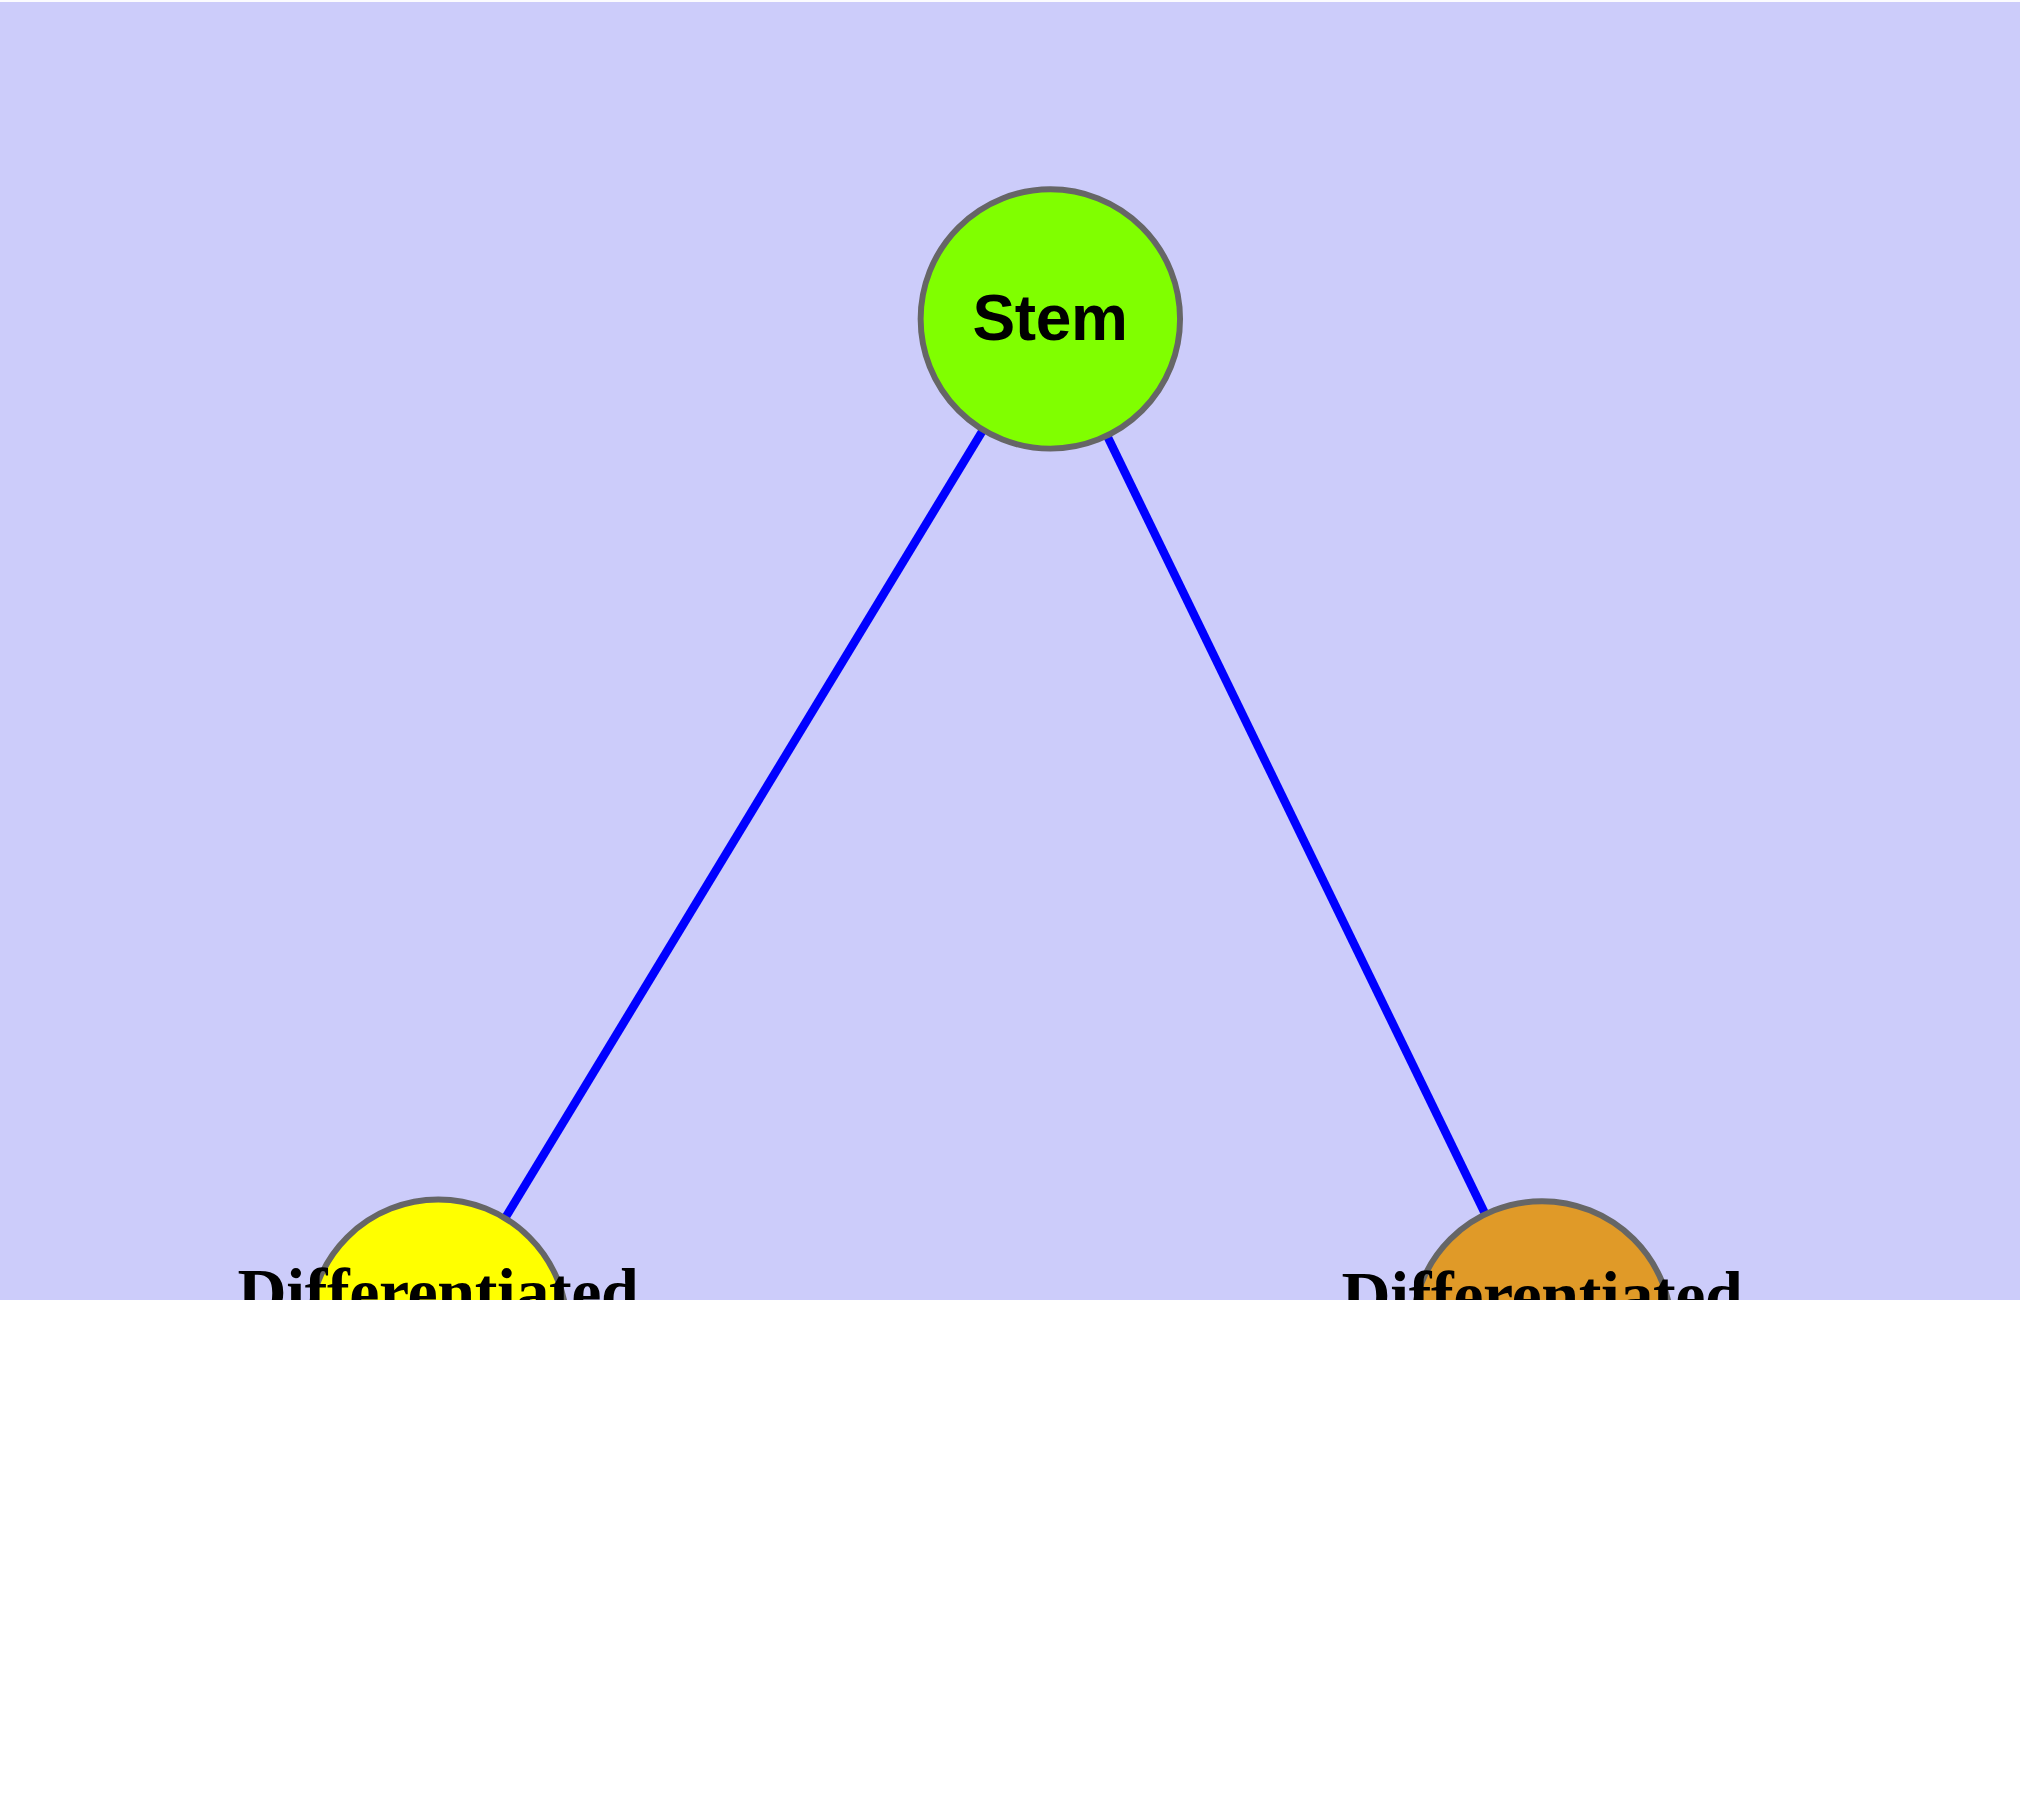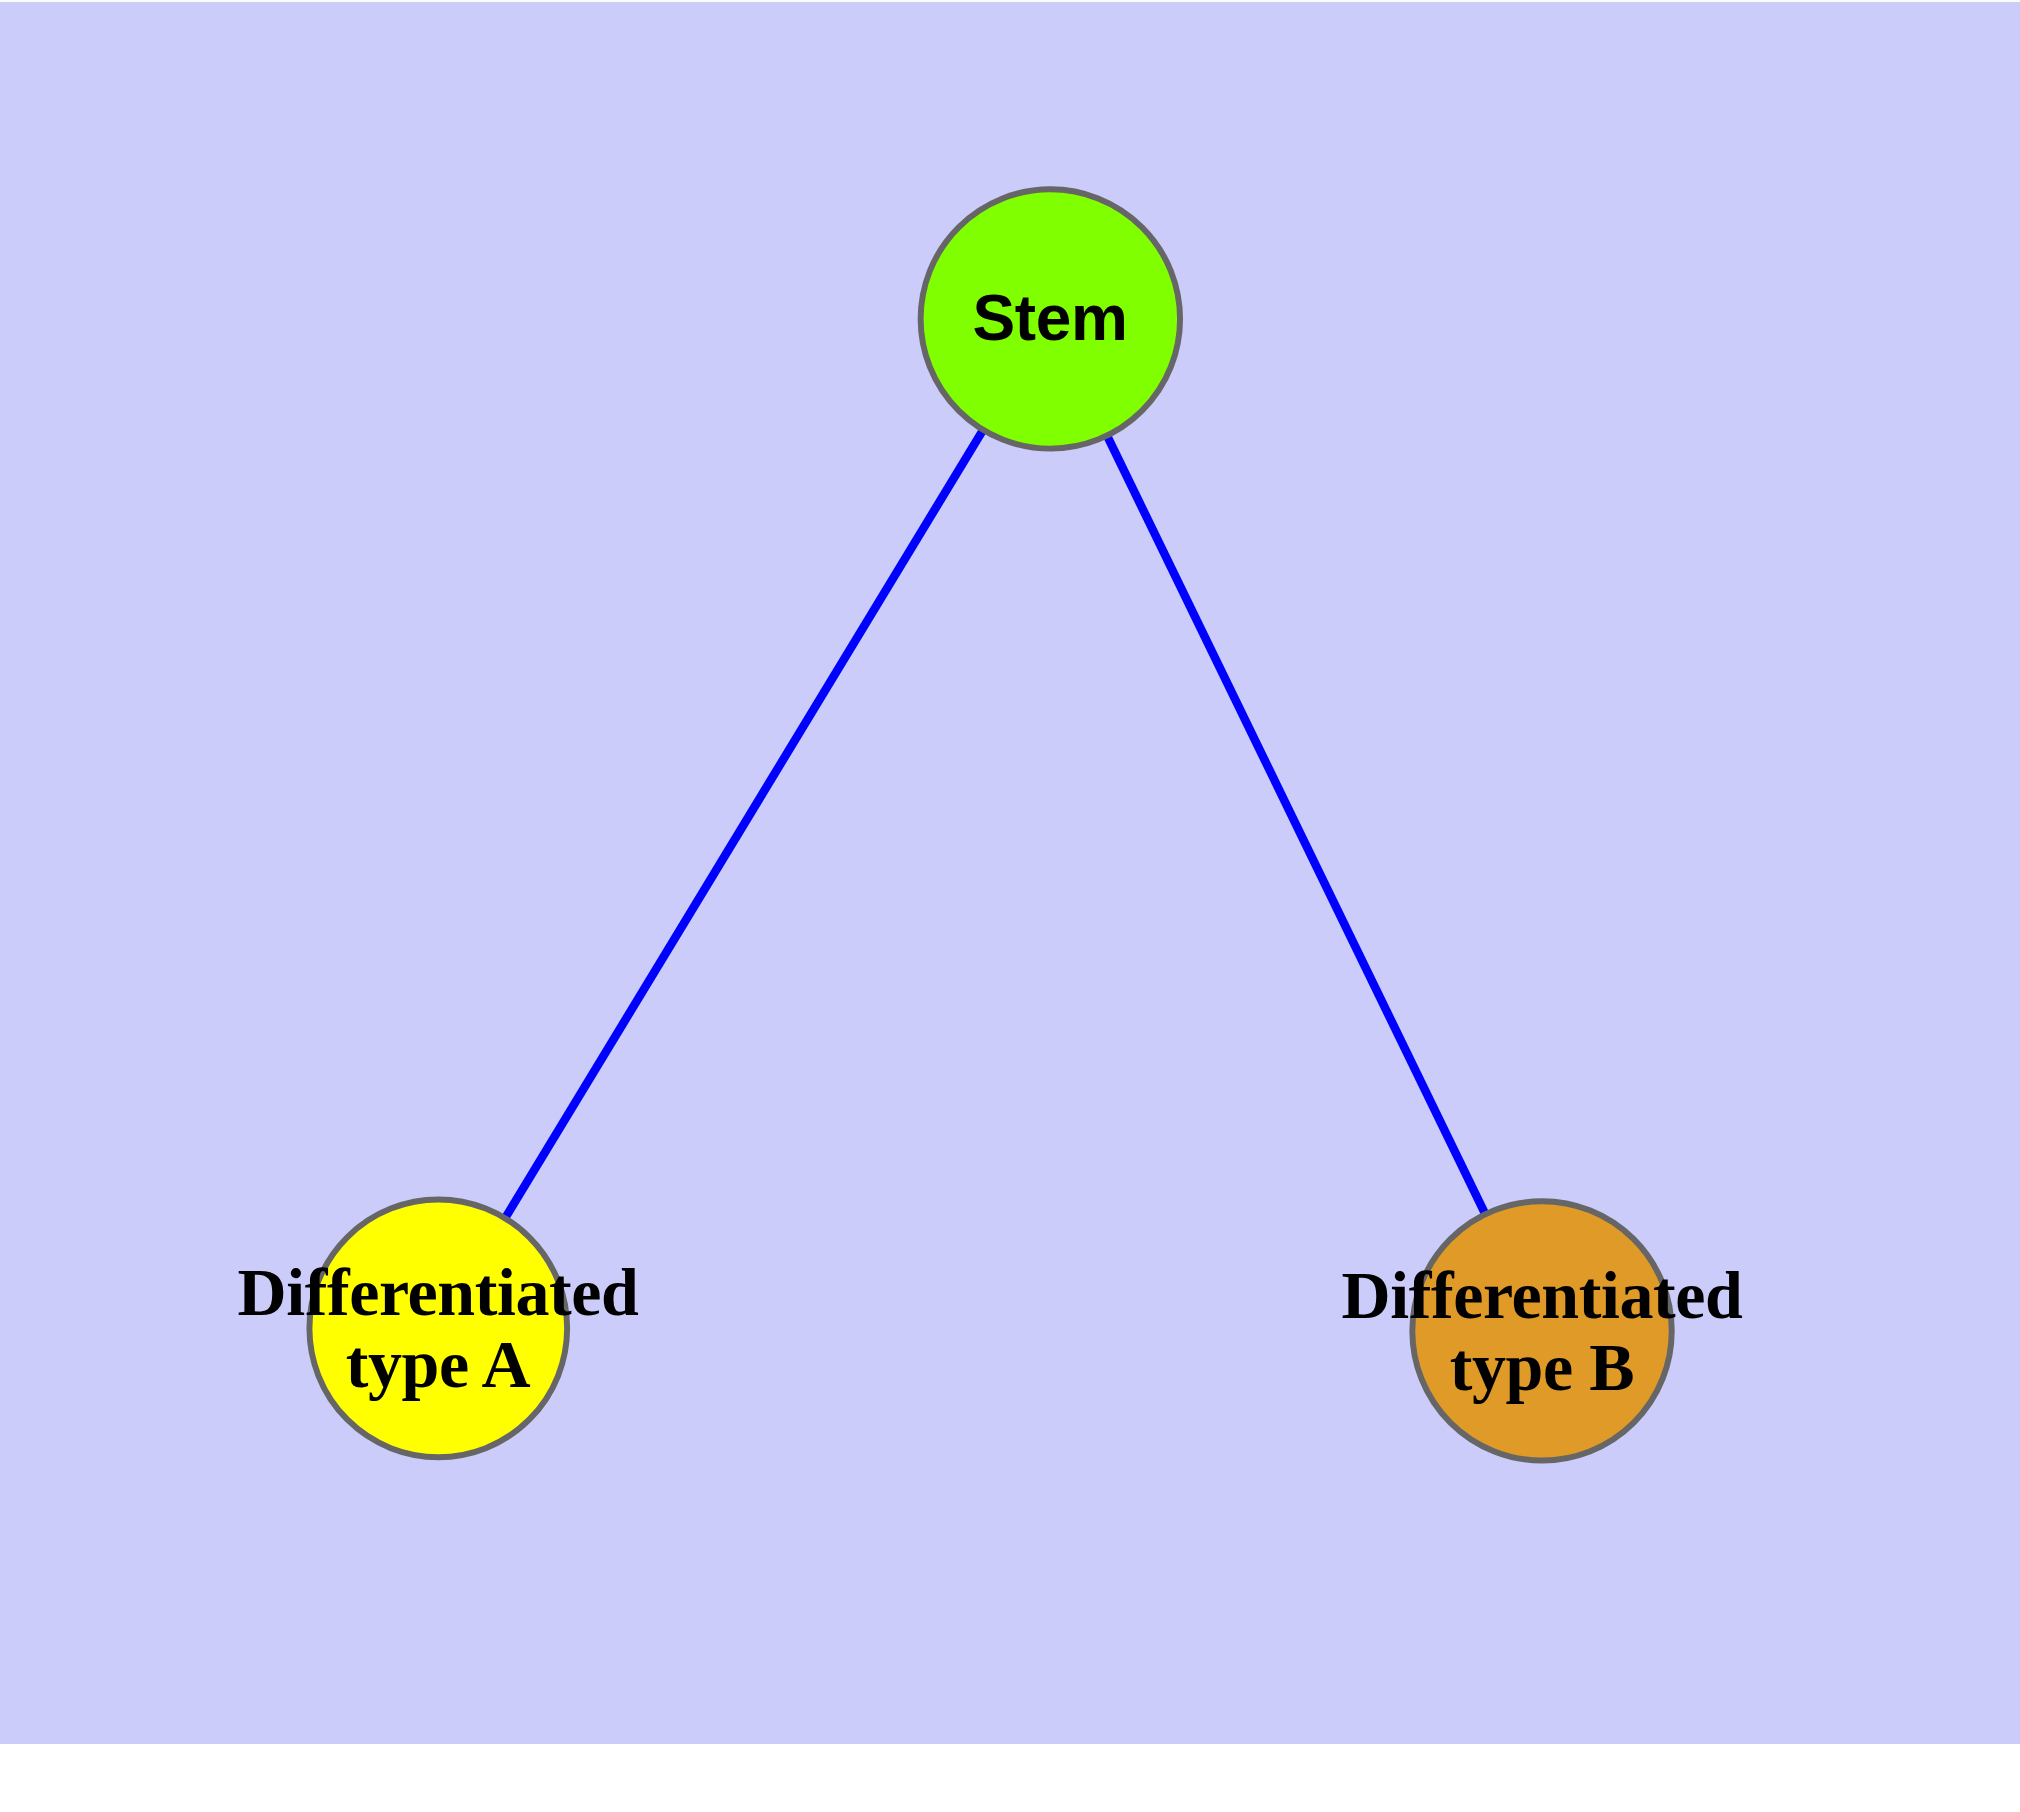--- a/index.html
+++ b/index.html
@@ -47,21 +47,21 @@
     font-size: 64px;
   }
   .node-label.leaf-label {
     font-size: 68px;
     font-family: Liberation Serif, serif;
   }
 </style>
 </head>
 <body>
 
-<div id="canvas" style="width: 2021px; height: 1744px; background: rgb(204, 204, 250);">
+<div id="canvas" style="width: 2021px; height: 1300px; background: rgb(204, 204, 250);">
 
   <svg id="graph-svg" viewBox="0 0 2384 2138" preserveAspectRatio="none">
     <g id="edges-layer">
         <line x1="1239" y1="374" x2="517" y2="1565" stroke="#0000ff" stroke-width="10" class="edge-line"></line>
         <line x1="1239" y1="374" x2="1819" y2="1568" stroke="#0000ff" stroke-width="10" class="edge-line"></line>
       </g>
     <g id="nodes-layer">
         <circle cx="1239" cy="374" r="153" fill="#80ff00" stroke="#666666" stroke-width="7" class="node-circle"></circle>
         <circle cx="517" cy="1565" r="152" fill="#ffff00" stroke="#666666" stroke-width="7" class="node-circle"></circle>
         <circle cx="1819" cy="1568" r="153" fill="#e09a28" stroke="#666666" stroke-width="7" class="node-circle"></circle>

